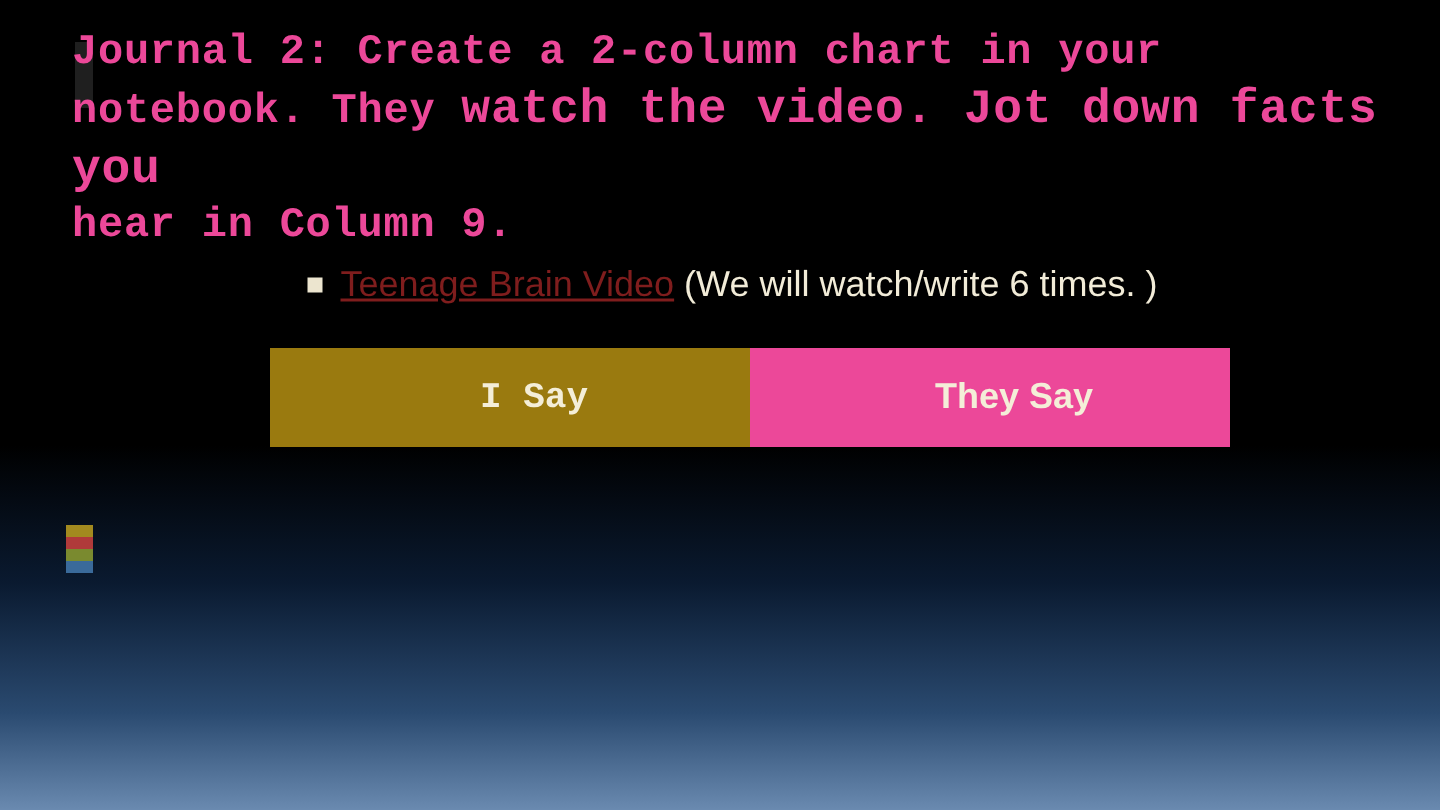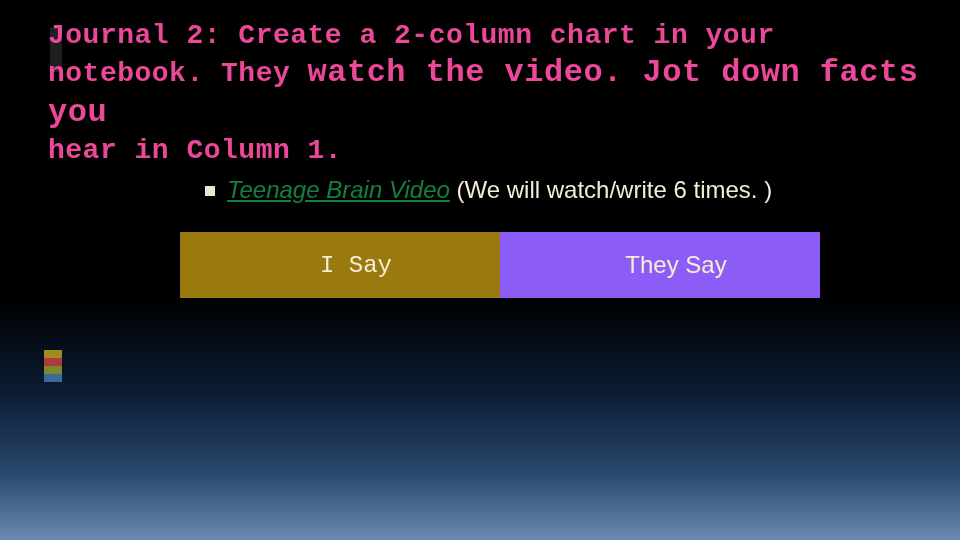--- a/index.html
+++ b/index.html
@@ -38,56 +38,55 @@
     left:205px;top:176px;right:30px;
     font-size:24px;
     color:#f2ecd8;
   }
   .bullet-row .sq{
     display:inline-block;width:10px;height:10px;background:#ece5cf;
     margin-right:12px;vertical-align:2px;
   }
   .bullet-row .link{
     text-decoration:underline;
-    color:#15803d;
+    color:#7f1d1d;
     cursor:pointer;
-    font-style:italic;
   }
   .table{
     position:absolute;
     left:180px;top:232px;
     width:640px;
     height:240px;
     border-collapse:collapse;
   }
   .hdr{
     height:66px;
     display:flex;
   }
   .cell{
     flex:1;
     display:flex;align-items:center;justify-content:center;
-    font-weight:normal;
+    font-weight:bold;
     font-size:24px;
     padding-left:32px;
   }
   .left-h{background:#9a7a0f;font-family:"Consolas","Courier New",monospace;color:#f4eed8}
-  .right-h{background:#8b5cf6;color:#f4eed8}
+  .right-h{background:#ec4899;color:#f4eed8}
   .body-row{display:flex;height:170px}
   .body-cell{flex:1}
 </style>
 </head>
 <body>
 
 <div class="accent-bar"></div>
 
 <div class="heading">
   <span>Journal 2:  Create a 2-column chart in your</span><br>
   <span>notebook. They </span><span class="smaller">watch the video.  Jot down facts you</span><br>
-  <span>hear in Column 1.</span>
+  <span>hear in Column 9.</span>
 </div>
 
 <div class="bullet-row">
   <span class="sq"></span><span class="link">Teenage Brain Video</span><span>  (We will watch/write 6 times. )</span>
 </div>
 
 <div class="table">
   <div class="hdr">
     <div class="cell left-h">I Say</div>
     <div class="cell right-h">They Say</div>

